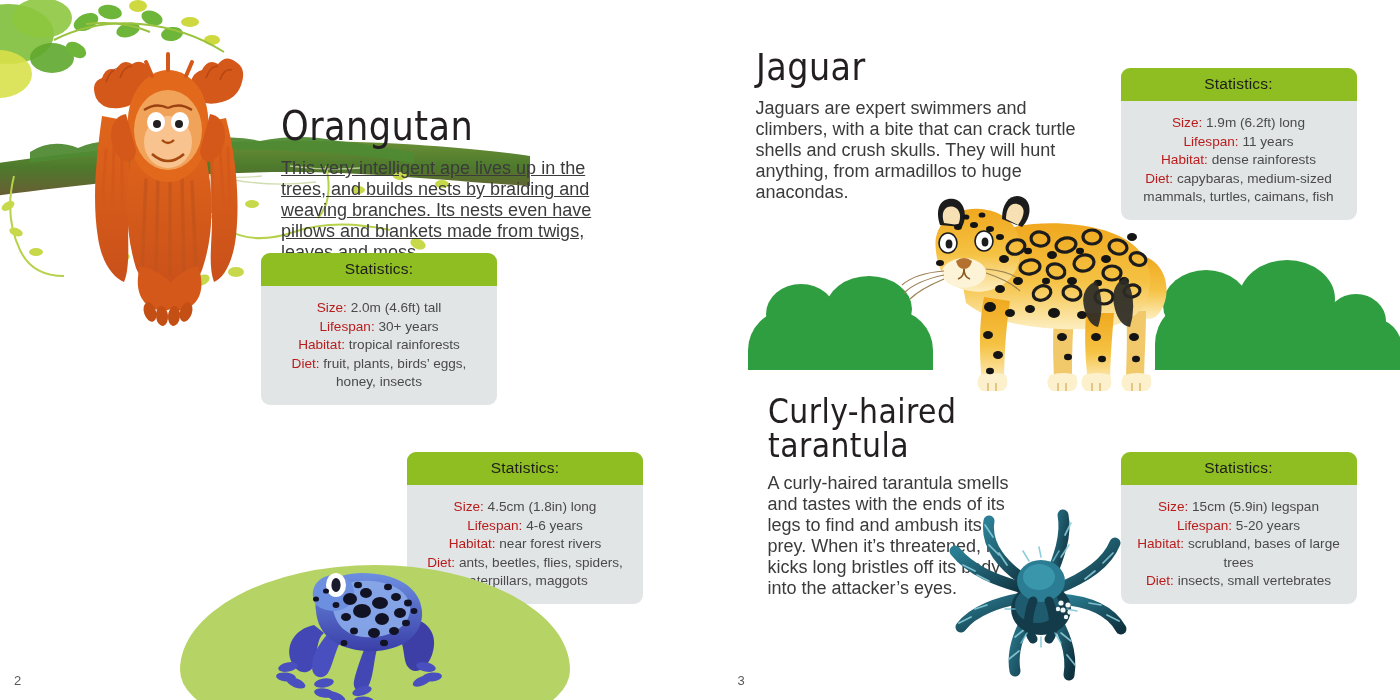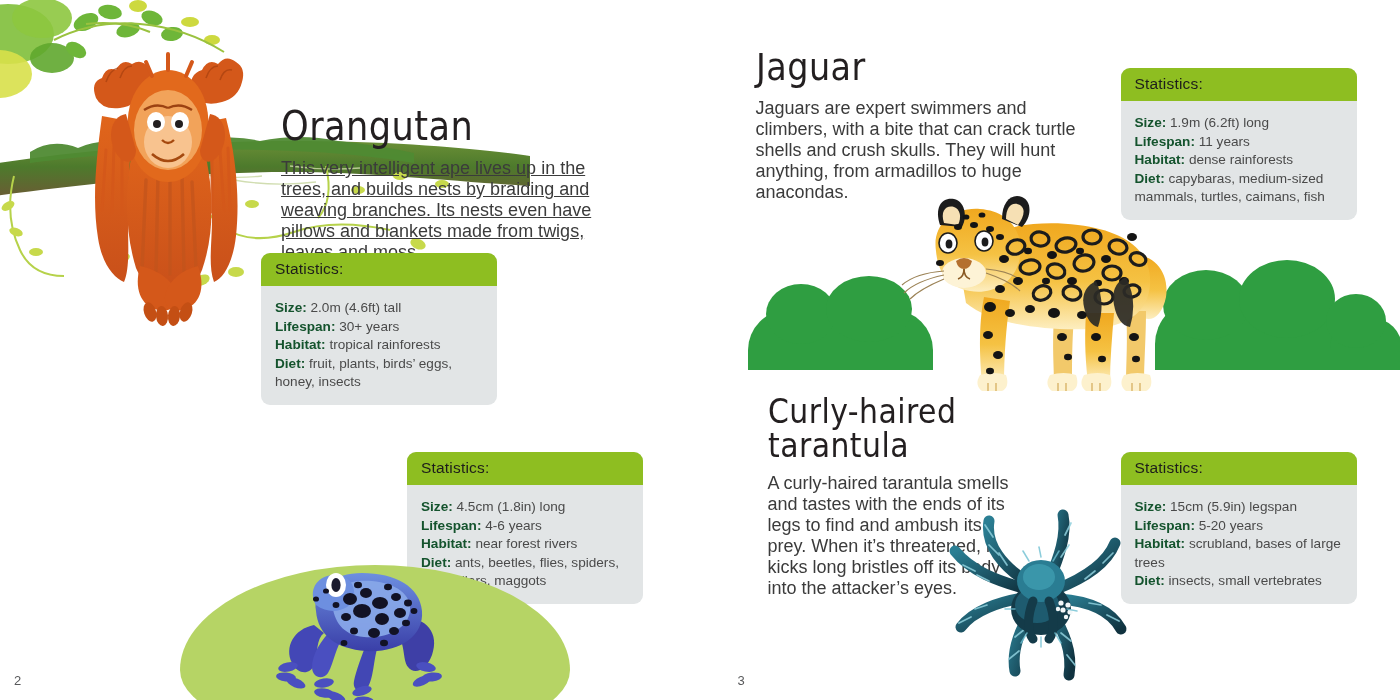--- a/index.html
+++ b/index.html
@@ -32,36 +32,37 @@
     color:#3b3b3b;
     margin:0;
   }
 
   
   .stats{
     border-radius:9px;
     overflow:hidden;
     background:#e2e5e6;
     box-shadow:none;
+    text-align:center;
   }
   .stats-head{
     background:#8ebe21;
     color:#1d1d1b;
     font-size:15.5px;
     font-weight:400;
     padding:7px 14px 8px 14px;
     letter-spacing:.2px;
   }
   .stats-body{
     padding:13px 14px 13px 14px;
     font-size:13.6px;
     line-height:18.5px;
     color:#4a4a4a;
   }
-  .stats-body .k{font-weight:bold;color:#14532d;margin-top:20px;}
+  .stats-body .k{font-weight:normal;color:#b91c1c;margin-top:20px;}
 
   
   .page-num{
     position:absolute;bottom:12px;
     font-size:13px;color:#58595b;
     font-family:"Liberation Sans", sans-serif;
   }
   .pn-left{left:14px;}
 
   

